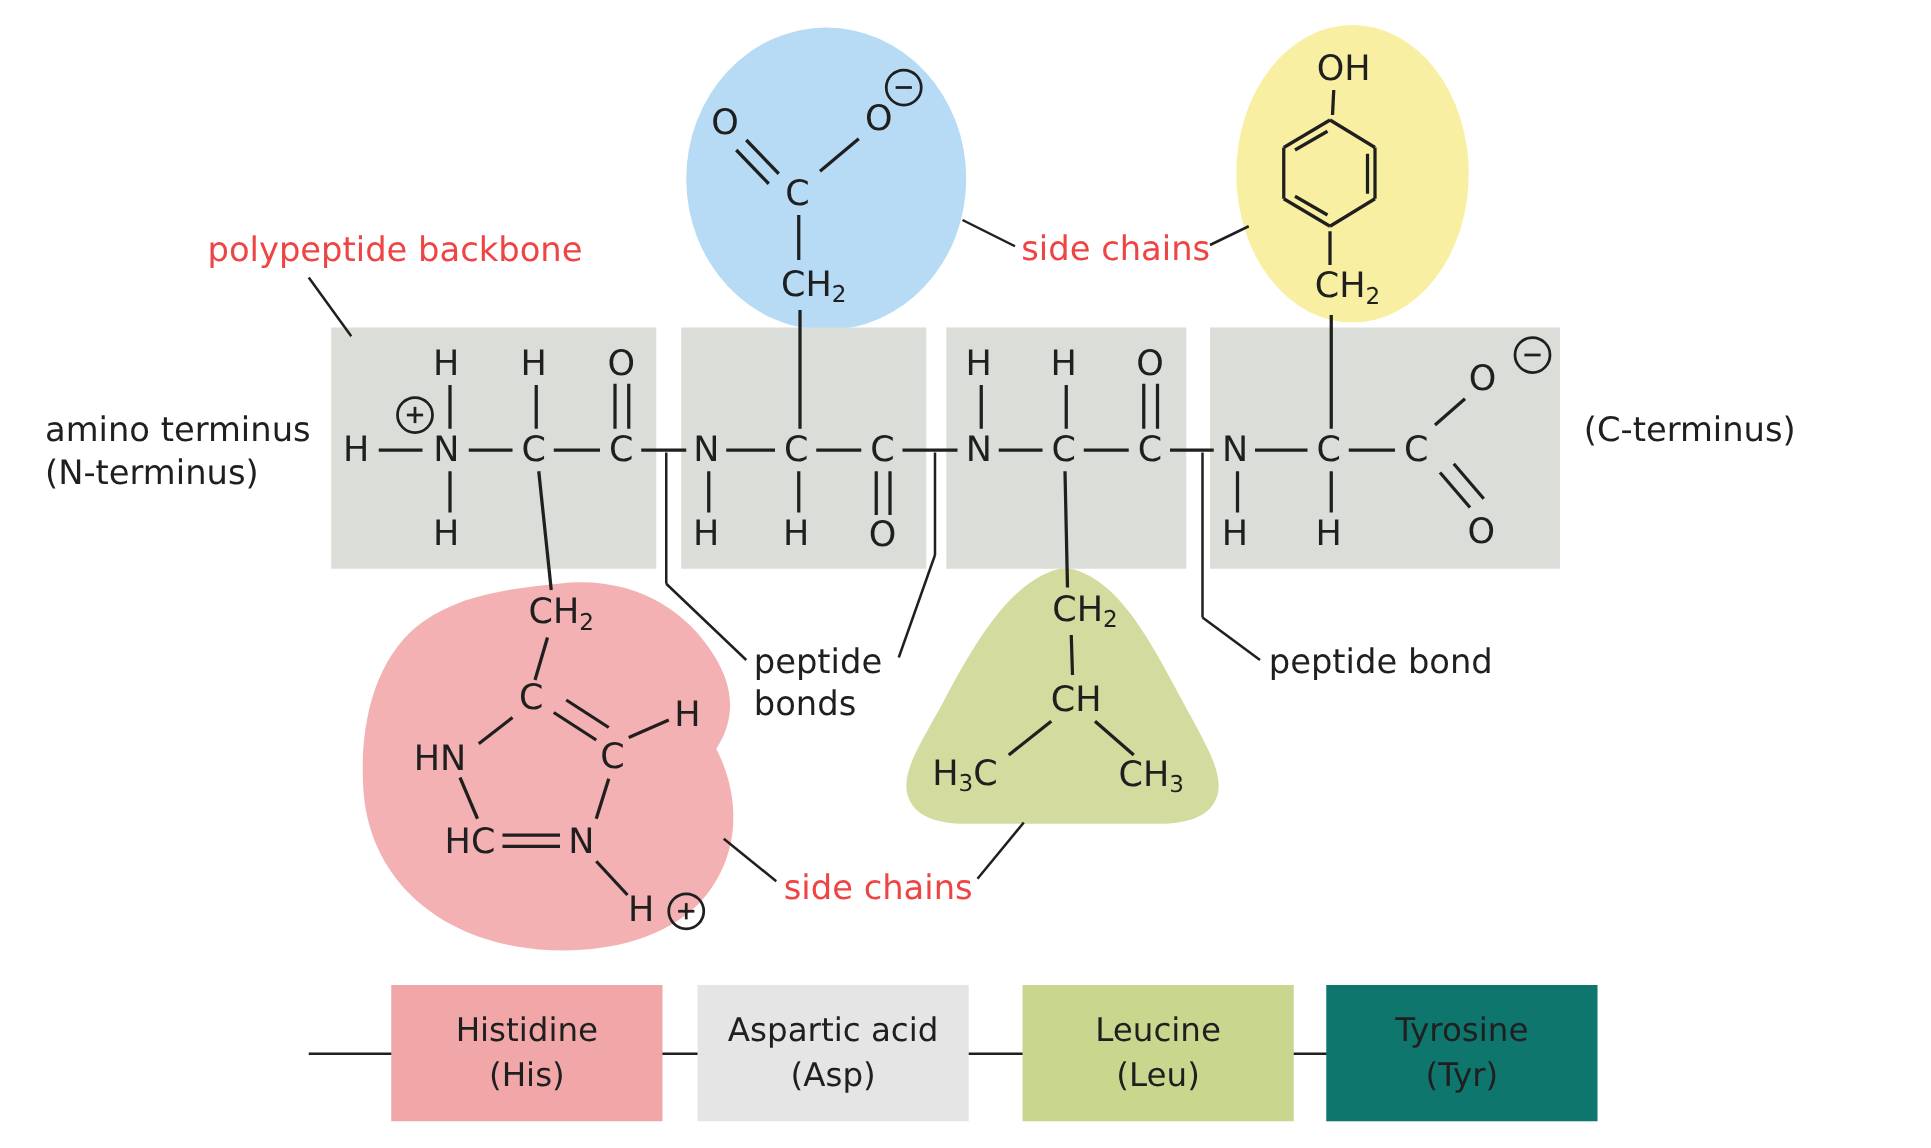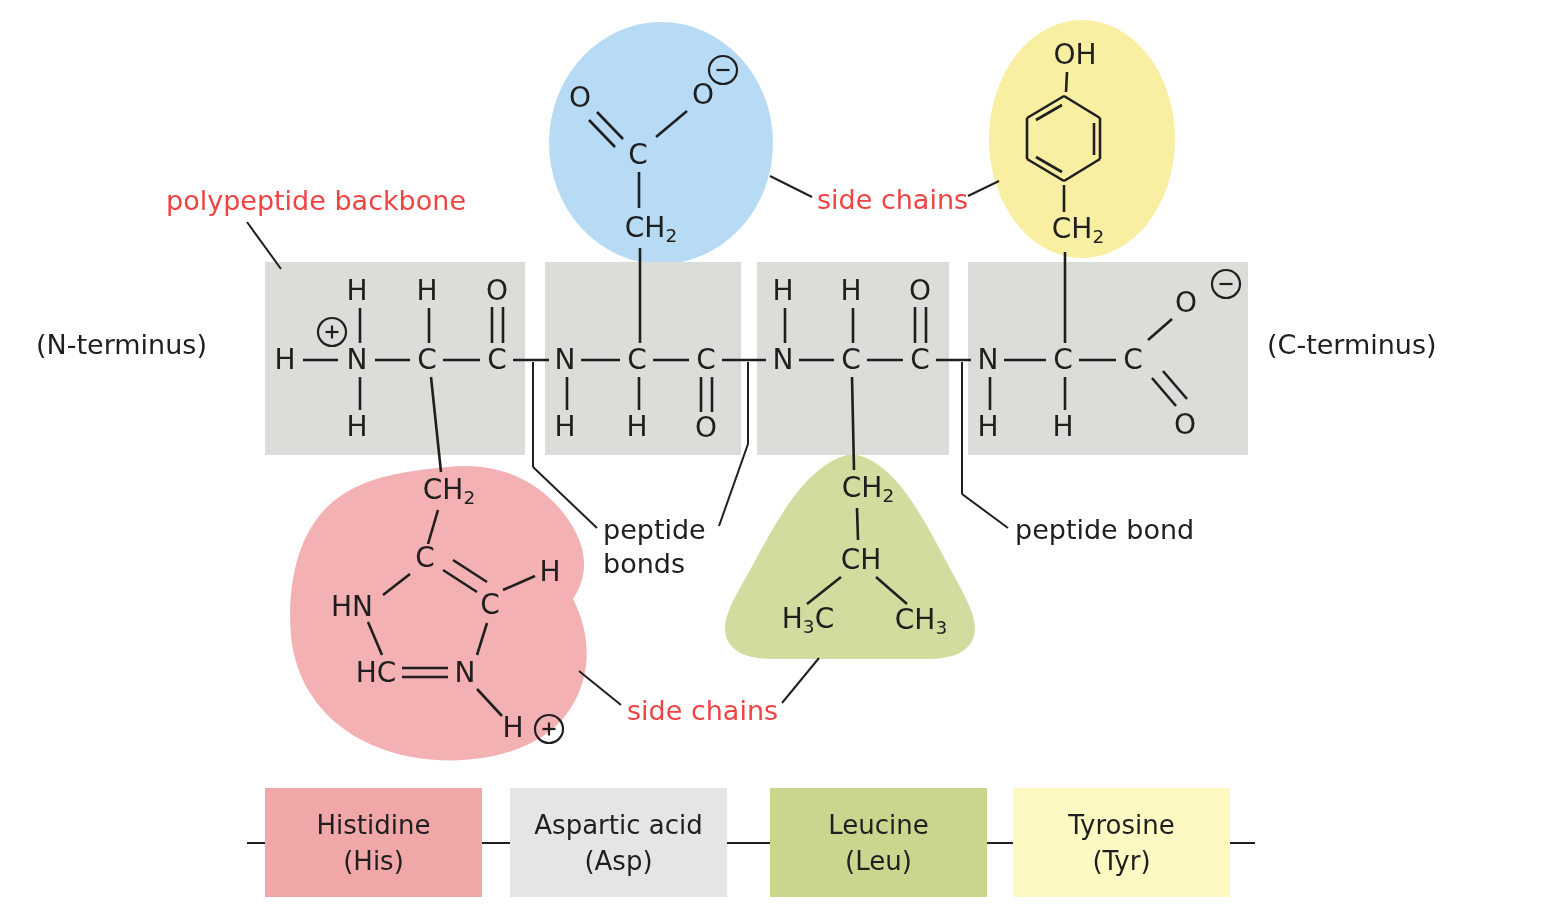--- a/index.html
+++ b/index.html
@@ -11,21 +11,21 @@
   .atom{
     position:absolute;transform:translate(-50%,-50%);
     font-size:28px;line-height:1;white-space:nowrap;color:#1f1f1f;
   }
   .atom sub{font-size:0.66em;vertical-align:-0.28em;}
   .lbl{position:absolute;font-size:27px;line-height:34px;white-space:nowrap;}
   .red{color:#ef4444;}
   .legend-box{
     position:absolute;top:788px;width:217px;height:109px;
     display:flex;flex-direction:column;align-items:center;justify-content:center;
-    font-size:26px;line-height:36px;text-align:center;
+    font-size:26px;line-height:36px;text-align:center;margin-left:48px;
   }
 </style>
 </head>
 <body>
 
 <div class="stage">
 
   <svg id="diagram-svg" width="1545" height="918" viewBox="0 0 1545 918">
       <ellipse cx="661" cy="143" rx="112" ry="121" fill="#b7dbf4"></ellipse>
       <ellipse cx="1082" cy="139" rx="93" ry="119" fill="#f9efa3"></ellipse>
@@ -158,27 +158,28 @@
       <div class="atom" style="left: 449px; top: 492px;">CH<sub>2</sub></div>
       <div class="atom" style="left: 425px; top: 558px;">C</div>
       <div class="atom" style="left: 352px; top: 607px;">HN</div>
       <div class="atom" style="left: 490px; top: 605px;">C</div>
       <div class="atom" style="left: 550px; top: 572px;">H</div>
       <div class="atom" style="left: 376px; top: 673px;">HC</div>
       <div class="atom" style="left: 465px; top: 673px;">N</div>
       <div class="atom" style="left: 513px; top: 728px;">H</div>
       <div class="atom" style="left: 868px; top: 490px;">CH<sub>2</sub></div>
       <div class="atom" style="left: 861px; top: 560px;">CH</div>
-      <div class="atom" style="left: 808px; top: 621px;">H<sub>3</sub>C</div>
+      <div class="atom" style="left: 772px; top: 621px;">H<sub>3</sub>C</div>
       <div class="atom" style="left: 921px; top: 622px;">CH<sub>3</sub></div>
     </div>
 
   <div class="lbl red" style="left:166px;top:184px;">polypeptide backbone</div>
 
   <div class="lbl" style="left:36px;top:328px;">
+    <div>amino terminus</div>
     <div>(N-terminus)</div>
   </div>
 
   <div class="lbl" style="left:1267px;top:328px;">
     <div>(C-terminus)</div>
   </div>
 
   <div class="lbl red" style="left:817px;top:183px;">side chains</div>
 
   <div class="lbl" style="left:603px;top:513px;">
@@ -195,18 +196,18 @@
     <div>(His)</div>
   </div>
   <div class="legend-box" style="left: 510px; background: #e5e5e5; text-align: right;">
     <div>Aspartic acid</div>
     <div>(Asp)</div>
   </div>
   <div class="legend-box" style="left: 770px; background: rgb(200, 215, 141);">
     <div>Leucine</div>
     <div>(Leu)</div>
   </div>
-  <div class="legend-box" style="left: 1013px; background: #fef9c3;">
+  <div class="legend-box" style="left: 1013px; background: #0f766e;">
     <div>Tyrosine</div>
     <div>(Tyr)</div>
   </div>
 
 </div>
 
 </body></html>

